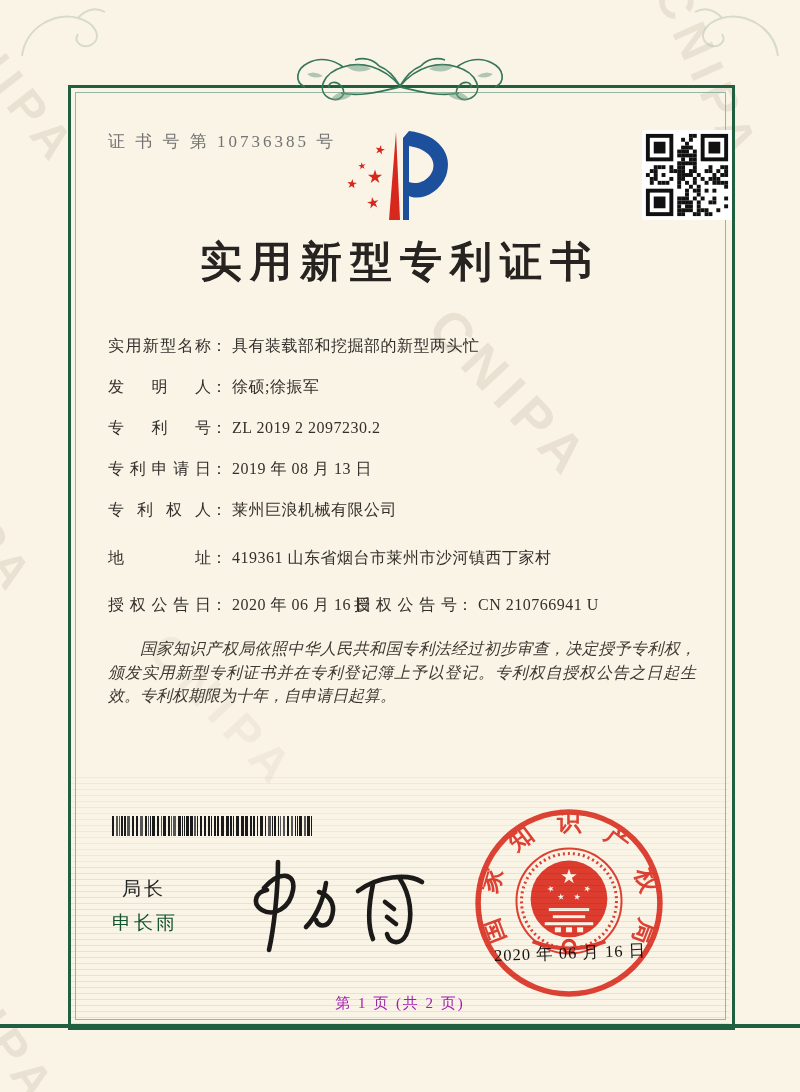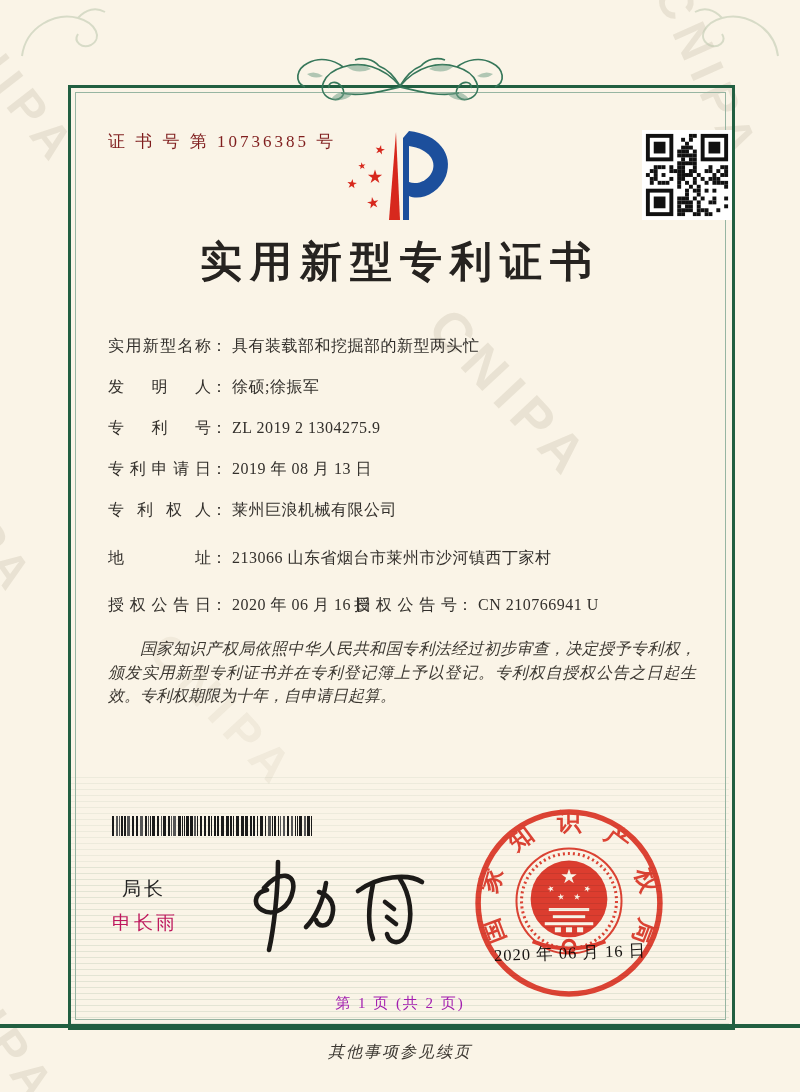--- a/index.html
+++ b/index.html
@@ -26,21 +26,21 @@
   .bottom-rule { position:absolute; left:0; top:1024px; width:800px; height:4px; background:#215f41; }
   .guilloche-a {
     position:absolute; left:70px; top:772px; width:659px; height:90px;
     background:repeating-linear-gradient(0deg, rgba(120,150,120,0.10) 0 1px, transparent 1px 6px);
   }
   .guilloche-b {
     position:absolute; left:70px; top:862px; width:659px; height:162px;
     background:repeating-linear-gradient(0deg, rgba(115,148,118,0.17) 0 1px, transparent 1px 6px);
   }
   
-  .cert-no { position:absolute; left:108px; top:130px; font-size:17px; letter-spacing:3px; color:#7f1d1d; }
+  .cert-no { position:absolute; left:108px; top:130px; font-size:17px; letter-spacing:3px; color:#737373; }
   .logo { position:absolute; left:336px; top:124px; width:130px; height:100px; }
   .qr { position:absolute; left:642px; top:130px; width:90px; height:90px; }
   .title {
     position:absolute; left:0; top:234px; width:100%; text-align:center;
     font-size:42px; font-weight:700; letter-spacing:8px; color:#262320;
   }
   
   .frow { position:absolute; left:108px; font-size:16px; height:24px; white-space:nowrap; }
   .fgroup { position:absolute; top:0; white-space:nowrap; }
   .flabel {
@@ -51,21 +51,21 @@
   .fval { letter-spacing:0.5px; color:#33302c; }
   
   .legal { position:absolute; left:108px; top:637px; width:588px; font-size:16px;
            line-height:23.5px; text-align:justify; color:#3c3832; font-style:italic; }
   .legal p { margin:0; text-indent:2em; }
   
   .barcode { position:absolute; left:110px; top:816px; width:210px; height:20px; }
   .sig-title { position:absolute; left:112px; top:876px; font-family:"Liberation Sans","DejaVu Sans",sans-serif;
                font-size:19px; letter-spacing:3px; color:#222;margin-left:10px; }
   .sig-name  { position:absolute; left:112px; top:910px; font-family:"Liberation Sans","DejaVu Sans",sans-serif;
-               font-size:19px; letter-spacing:3px; color:#be185d; }
+               font-size:19px; letter-spacing:3px; color:#14532d; }
   .signature { position:absolute; left:222px; top:850px; width:218px; height:112px; }
   .seal { position:absolute; left:470px; top:804px; width:198px; height:198px; mix-blend-mode:multiply; }
   .seal-date { position:absolute; left:494px; top:942px; width:170px; font-size:16.5px; letter-spacing:1px;
                color:#171513; transform:rotate(-2deg); mix-blend-mode:multiply; white-space:nowrap; }
   .page-num { position:absolute; left:0; top:994px; width:100%; text-align:center; font-size:15px;
               letter-spacing:2px; color:#a21caf; }
   .cont-note { position:absolute; left:0; top:1042px; width:100%; text-align:center; font-size:16px;
                letter-spacing:2px; font-style:italic; color:#3c3832; }
   
   .ornament { position:absolute; left:283px; top:56px; width:234px; height:54px; }
@@ -277,30 +277,30 @@
 
   <div class="title">实用新型专利证书</div>
 
   <div class="frow" style="top:336px">
     <span class="flabel">实用新型名称</span><span class="fcolon">：</span><span class="fval">具有装载部和挖掘部的新型两头忙</span>
   </div>
   <div class="frow" style="top:377px">
     <span class="flabel">发明人</span><span class="fcolon">：</span><span class="fval">徐硕;徐振军</span>
   </div>
   <div class="frow" style="top:418px">
-    <span class="flabel">专利号</span><span class="fcolon">：</span><span class="fval">ZL 2019 2 1304275.9</span>
+    <span class="flabel">专利号</span><span class="fcolon">：</span><span class="fval">ZL 2019 2 2097230.2</span>
   </div>
   <div class="frow" style="top:459px">
     <span class="flabel">专利申请日</span><span class="fcolon">：</span><span class="fval">2019 年 08 月 13 日</span>
   </div>
   <div class="frow" style="top:500px">
     <span class="flabel">专利权人</span><span class="fcolon">：</span><span class="fval">莱州巨浪机械有限公司</span>
   </div>
   <div class="frow" style="top:548px">
-    <span class="flabel">地址</span><span class="fcolon">：</span><span class="fval">213066 山东省烟台市莱州市沙河镇西丁家村</span>
+    <span class="flabel">地址</span><span class="fcolon">：</span><span class="fval">419361 山东省烟台市莱州市沙河镇西丁家村</span>
   </div>
   <div class="frow" style="top:595px;width:588px">
     <span class="fgroup" style="left:0">
       <span class="flabel">授权公告日</span><span class="fcolon">：</span><span class="fval">2020 年 06 月 16 日</span>
     </span>
     <span class="fgroup" style="left:246px">
       <span class="flabel">授权公告号</span><span class="fcolon">：</span><span class="fval">CN 210766941 U</span>
     </span>
   </div>
 
@@ -410,15 +410,14 @@
         <rect x="95" y="122" width="6" height="5"></rect>
         <rect x="106" y="122" width="6" height="5"></rect>
       </g>
       <path d="M62,136 Q98,150 134,136" fill="none" stroke="#df3125" stroke-width="4"></path>
       <circle cx="98" cy="141" r="6" fill="none" stroke="#df3125" stroke-width="3"></circle>
     </g>
   </svg>
   <div class="seal-date">2020 年 06 月 16 日</div>
 
   <div class="page-num">第 1 页 (共 2 页)</div>
-  <div class="cont-note">其他事项参见续页</div>
 
 </div>
 
 </body></html>

